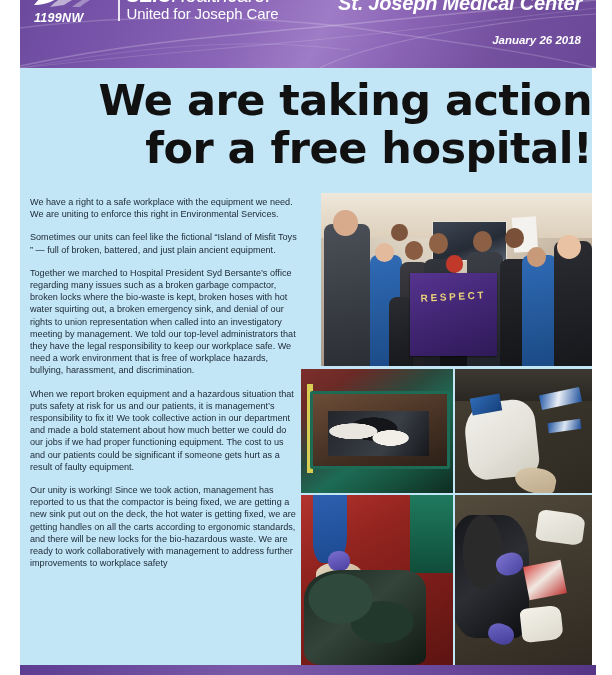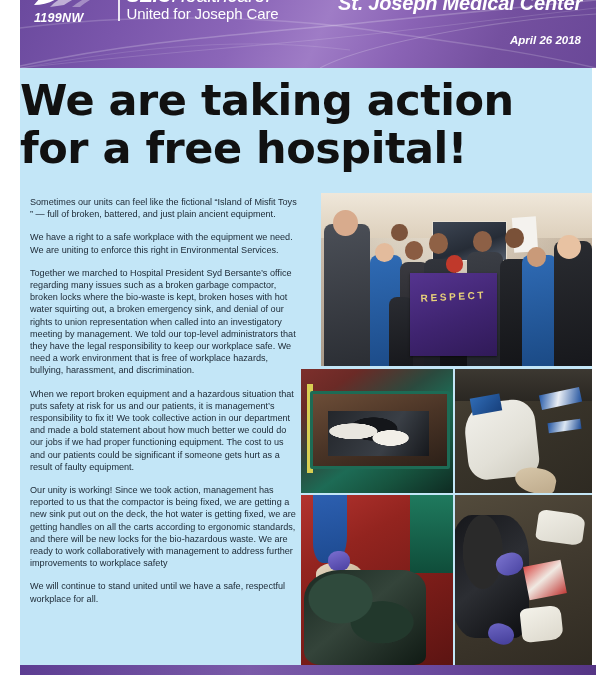--- a/index.html
+++ b/index.html
@@ -128,21 +128,21 @@
     width: 572px;
     height: 597px;
     background: #c3e6f7;
   }
 
   .headline {
     position: absolute;
     left: 0;
     top: 8px;
     width: 572px;
-    text-align: left;
+    text-align: right;
     color: #111111;
     font-family: "DejaVu Sans", sans-serif;
     font-weight: bold;
     font-size: 43px;
     line-height: 48px;
     letter-spacing: -0.5px;
   }
   .headline .l2 { display: block; }
 
   
@@ -394,37 +394,36 @@
       <div class="logo-divider"></div>
       <div class="logo-words">
         <div class="logo-line1">
           <span class="seiu">SEIU</span><span class="hc">Healthcare.</span>
         </div>
         <div class="logo-line2">United for Joseph Care</div>
       </div>
     </div>
 
     <div class="facility">St. Joseph Medical Center</div>
-    <div class="issue-date">April 26 2018</div>
+    <div class="issue-date">January 26 2018</div>
   </div>
 
   <div class="panel">
 
     <div class="headline">
       <span class="l1">We are taking action</span>
       <span class="l2">for a free hospital!</span>
     </div>
 
     <div class="text-col">
+      <p>We have a right to a safe workplace with the equipment we need. We are uniting to enforce this right in Environmental Services.</p>
       <p>Sometimes our units can feel like the fictional “Island of Misfit Toys ” — full of broken, battered, and just plain ancient equipment.</p>
-      <p>We have a right to a safe workplace with the equipment we need. We are uniting to enforce this right in Environmental Services.</p>
       <p>Together we marched to Hospital President Syd Bersante’s office regarding many issues such as a broken garbage compactor, broken locks where the bio-waste is kept, broken hoses with hot water squirting out, a broken emergency sink, and denial of our rights to union representation when called into an investigatory meeting by management. We told our top-level administrators that they have the legal responsibility to keep our workplace safe. We need a work environment that is free of workplace hazards, bullying, harassment, and discrimination.</p>
       <p>When we report broken equipment and a hazardous situation that puts safety at risk for us and our patients, it is management’s responsibility to fix it! We took collective action in our department and made a bold statement about how much better we could do our jobs if we had proper functioning equipment. The cost to us and our patients could be significant if someone gets hurt as a result of faulty equipment.</p>
       <p>Our unity is working! Since we took action, management has reported to us that the compactor is being fixed, we are getting a new sink put out on the deck, the hot water is getting fixed, we are getting handles on all the carts according to ergonomic standards, and there will be new locks for the bio-hazardous waste. We are ready to work collaboratively with management to address further improvements to workplace safety</p>
-      <p>We will continue to stand united until we have a safe, respectful workplace for all.</p>
     </div>
 
     <div class="collage">
 
       <div class="photo p-main">
         <div class="bg"></div>
         <div class="ceiling"></div>
         <div class="wallart"></div>
         <div class="paper"></div>
 

